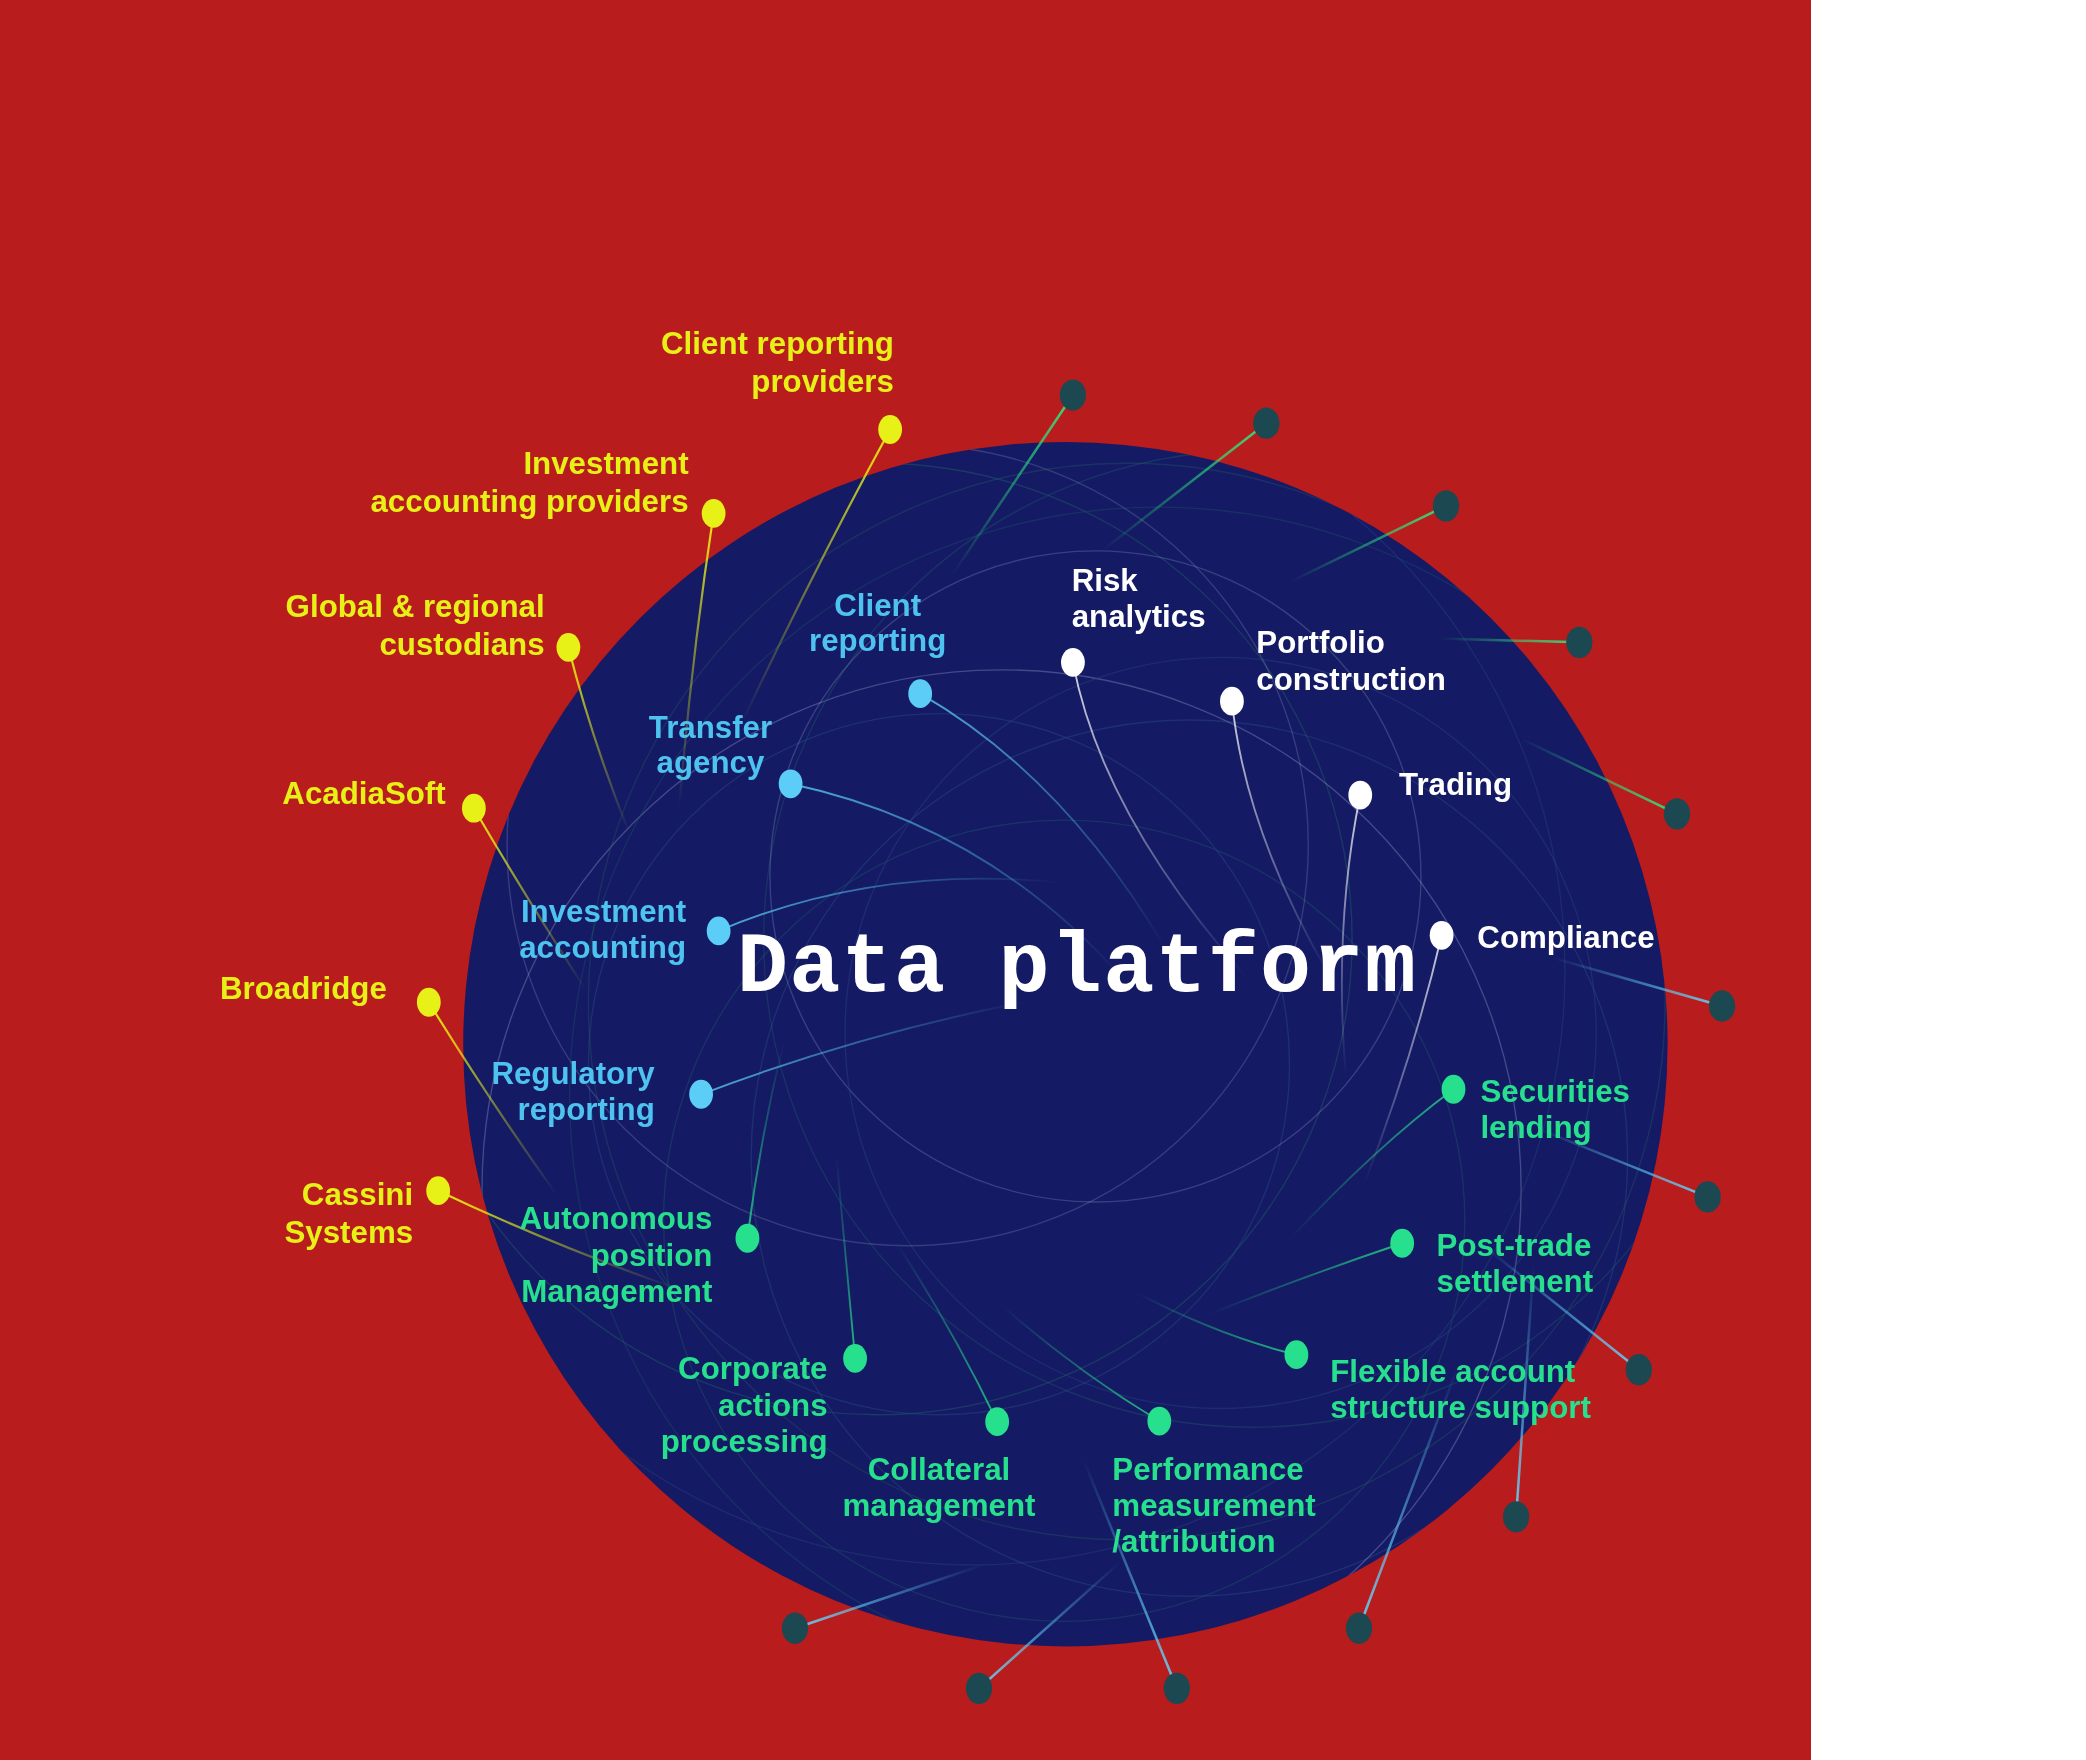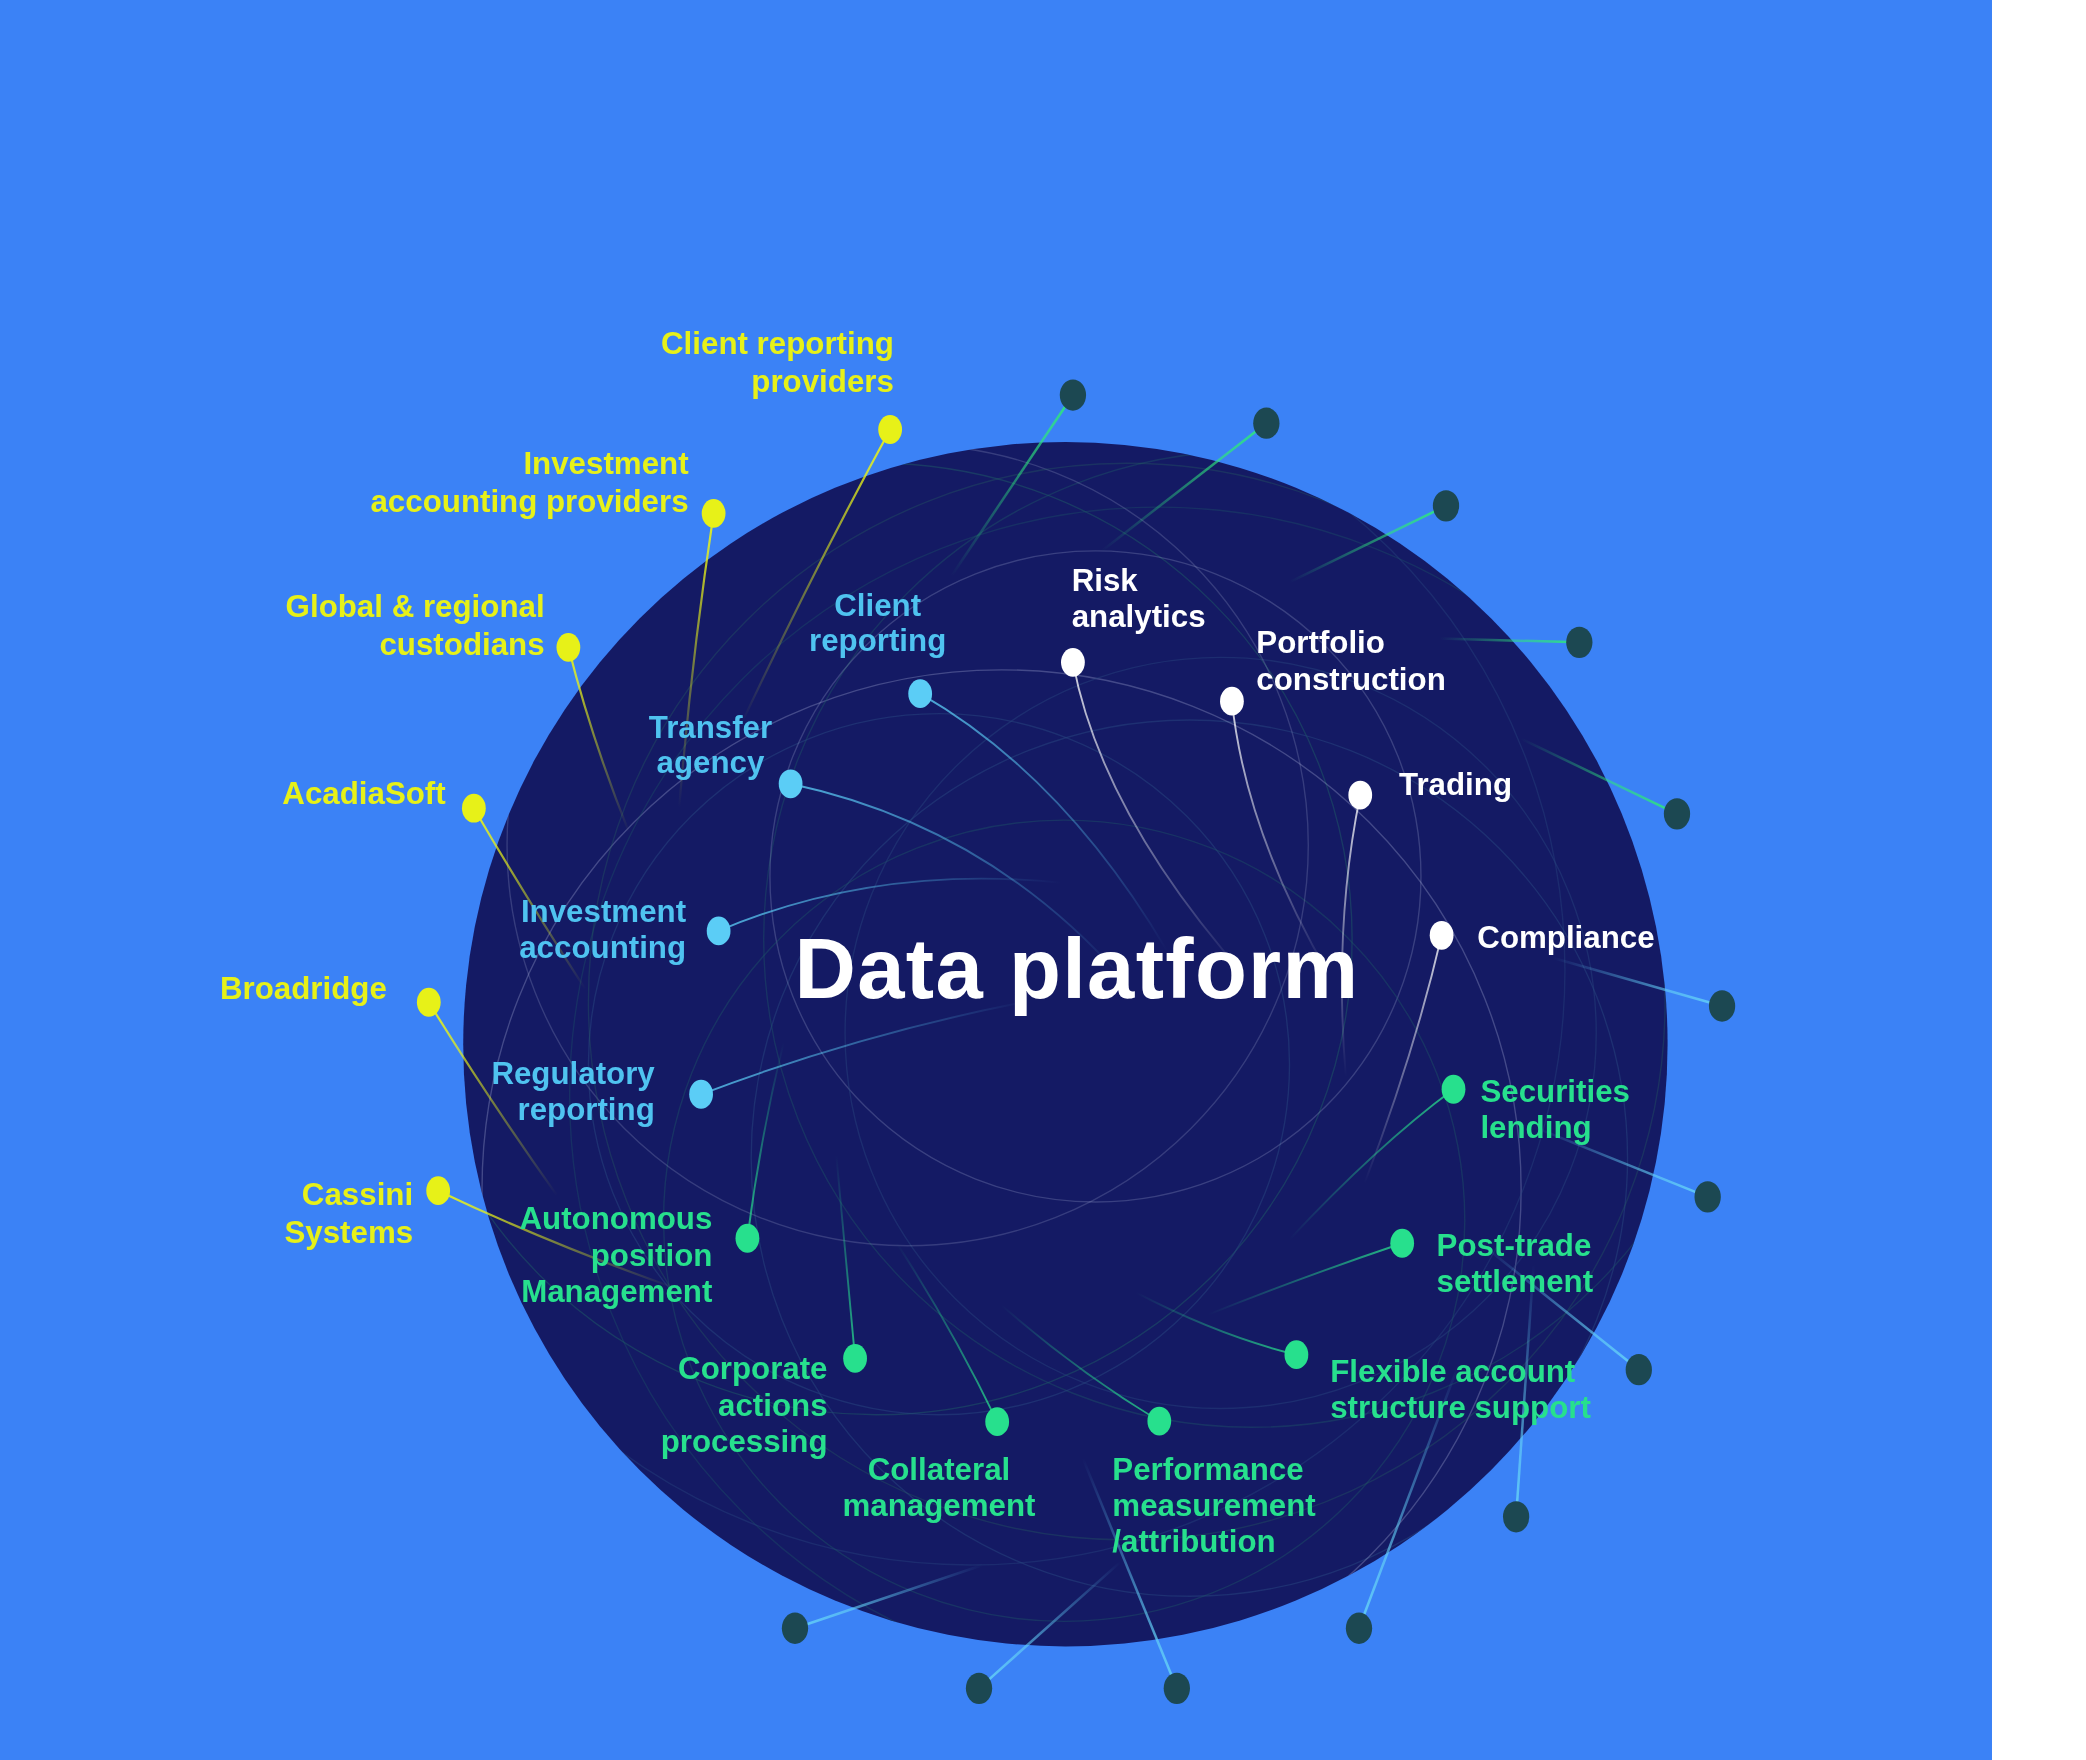--- a/index.html
+++ b/index.html
@@ -1,20 +1,20 @@
 <!DOCTYPE html>
 <html style="font-size:10px"><head>
 <meta charset="utf-8">
 <style>
   html,body{margin:0;padding:0;background:#ffffff;}
-  .stage{position:relative;width:1992px;height:1761px;background:#3b82f6;overflow:hidden;
+  .stage{position:relative;width:1811px;height:1761px;background:#b91c1c;overflow:hidden;
          font-family:"Liberation Sans",sans-serif;}
   #diagram{position:absolute;left:0;top:0;}
   .center-title{position:absolute;left:1077px;top:919px;transform:translateX(-50%);
-    color:#ffffff;font-family:Liberation Sans, sans-serif;font-weight:700;
+    color:#ffffff;font-family:Liberation Mono, monospace;font-weight:700;
     font-size:85px;line-height:99px;text-align:center;letter-spacing:1.3px;white-space:nowrap;z-index:5;}
 </style>
 </head>
 <body>
 
 <div class="stage">
   <svg id="diagram" width="2087" height="1761" viewBox="0 0 3334 2813">
       <defs>
         <clipPath id="circleClip">
           <circle cx="1702" cy="1668" r="962"></circle>

